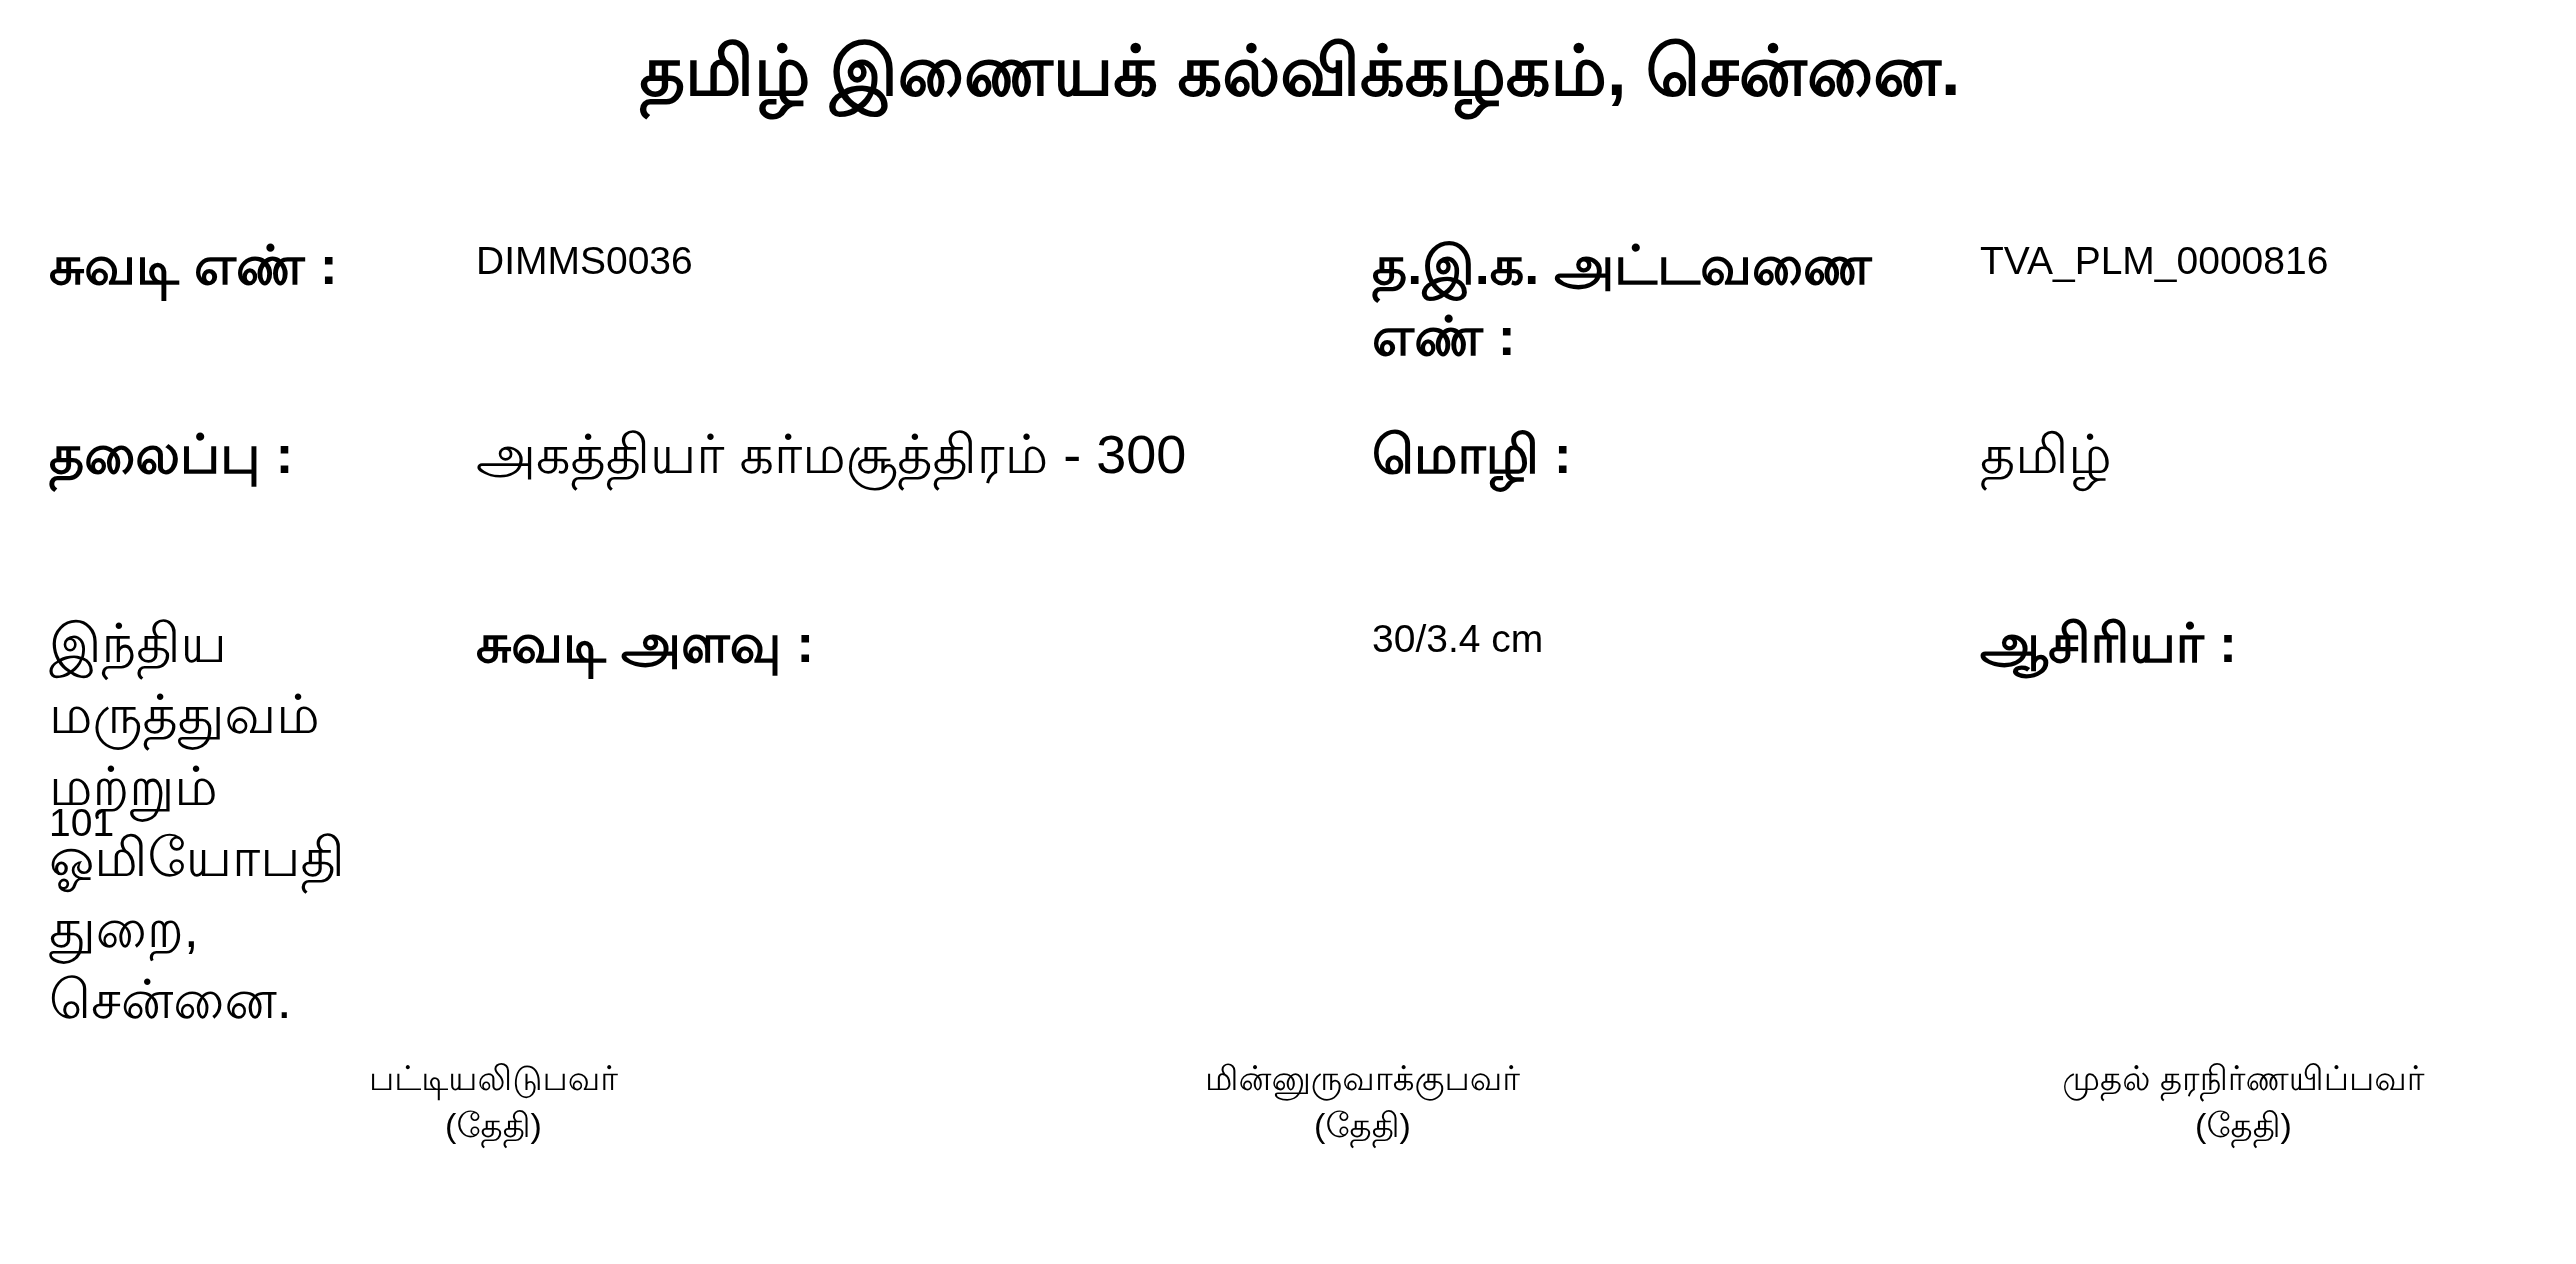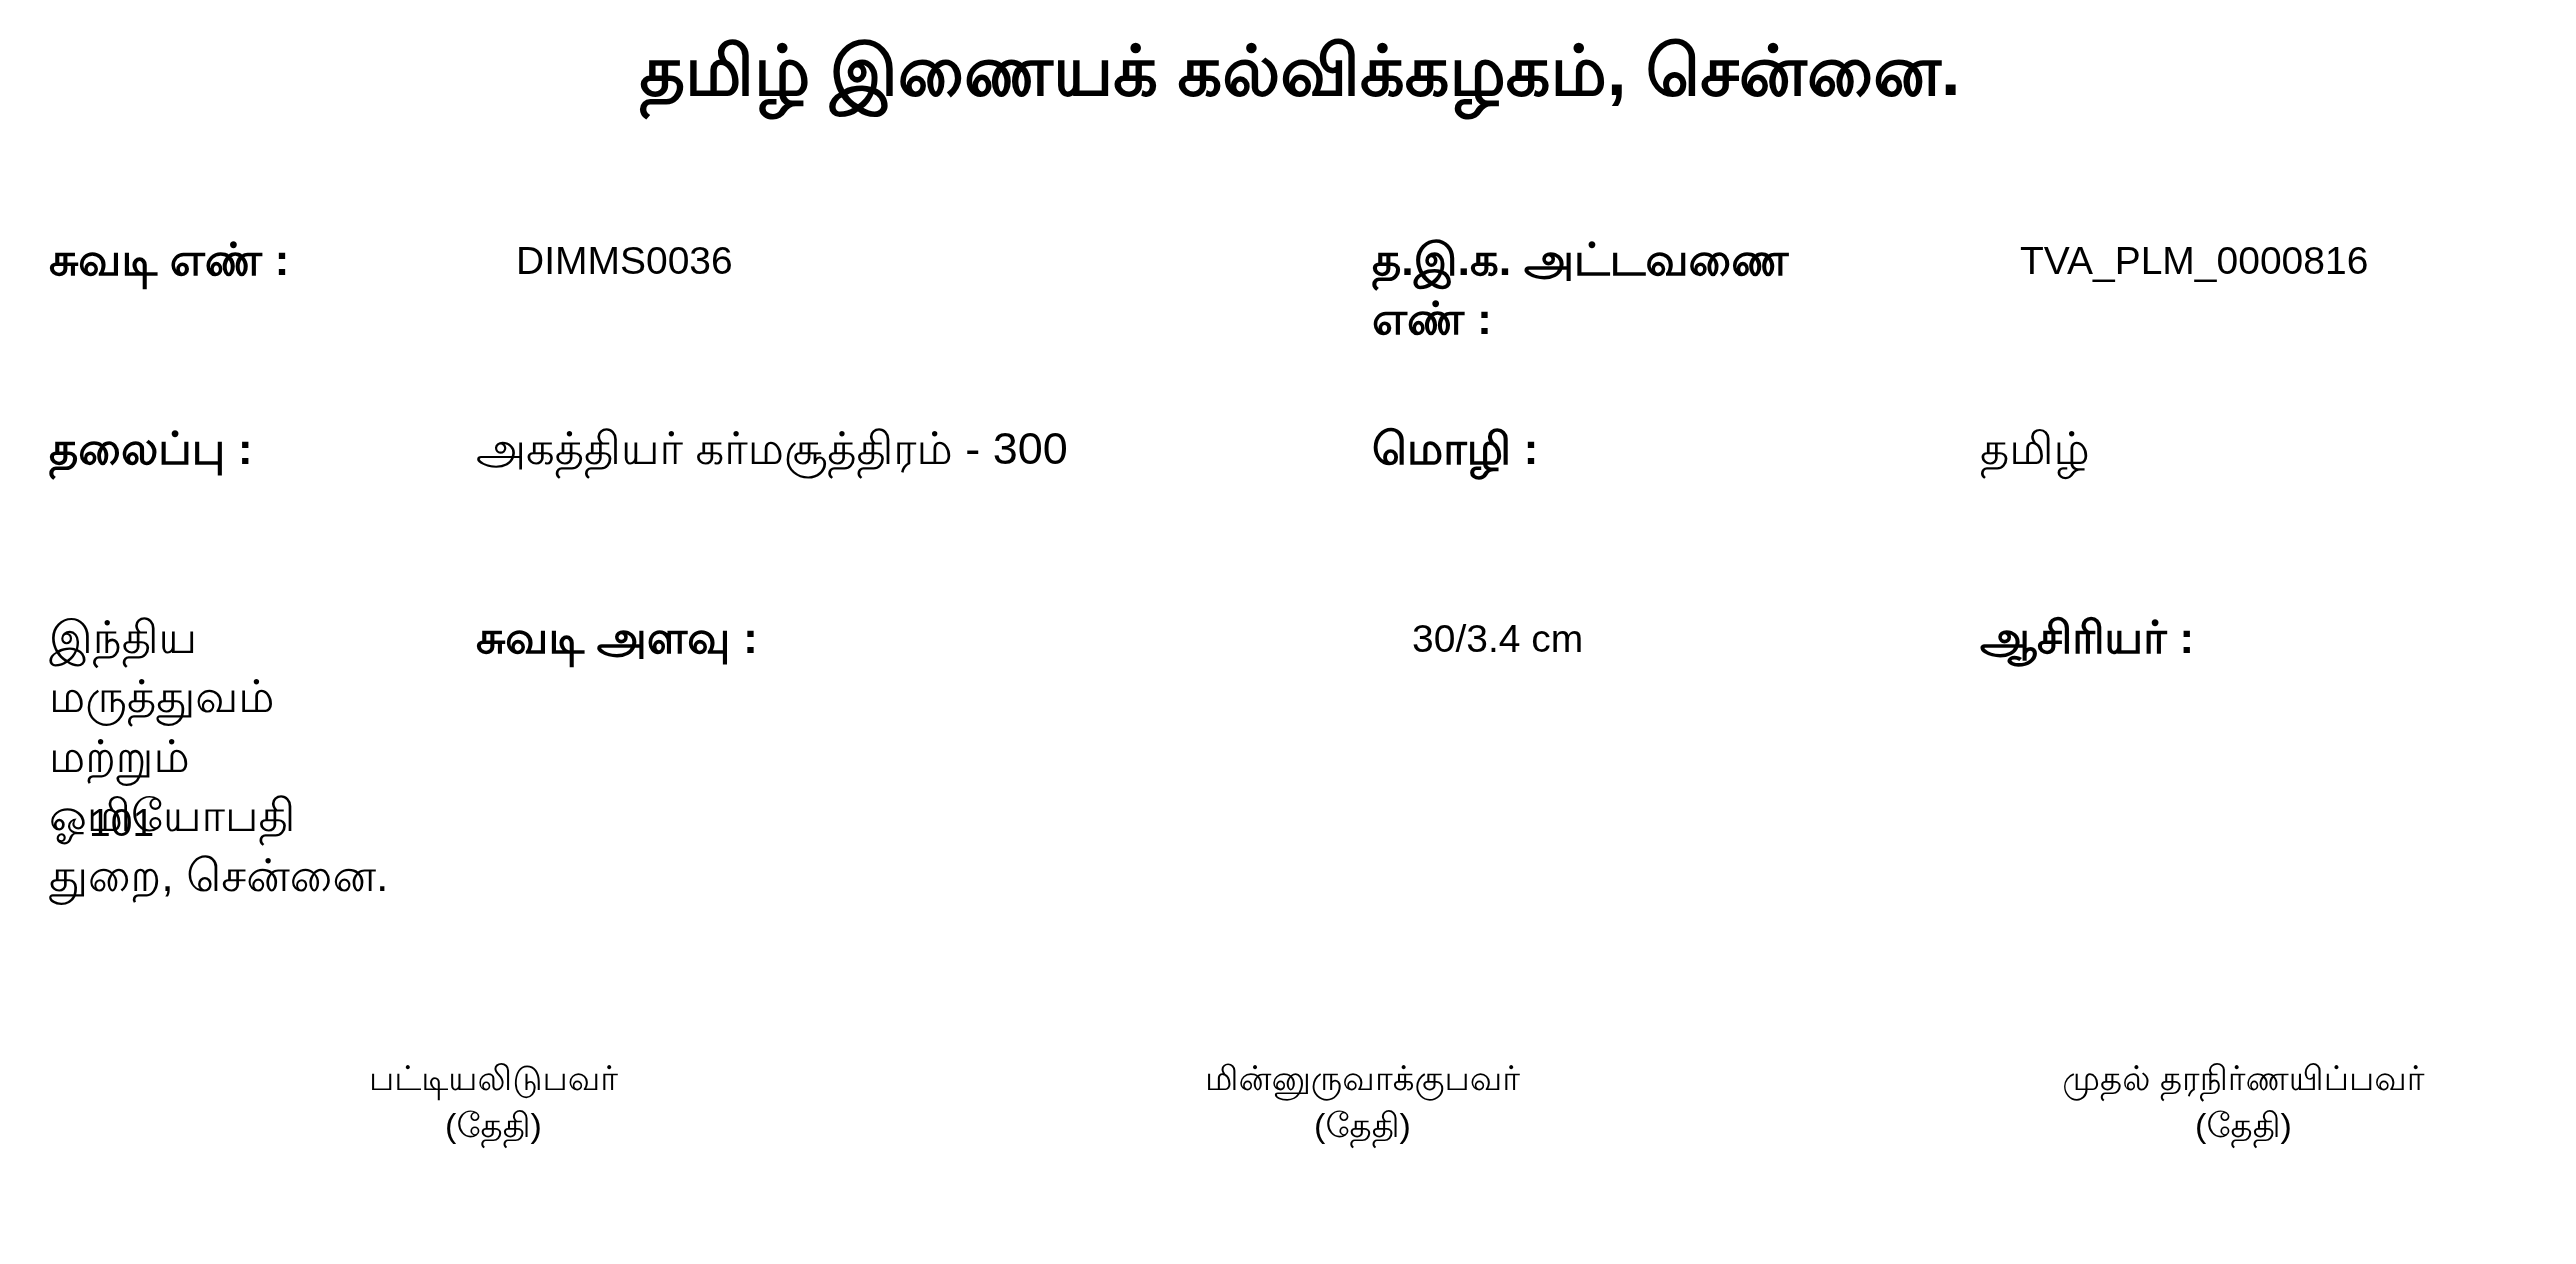--- a/index.html
+++ b/index.html
@@ -30,38 +30,37 @@
     position: absolute;
     top: 230px;
     left: 49px;
     width: 2500px;
     display: grid;
     grid-template-columns: 427px 896px 608px 569px;
     grid-template-rows: 189px 189px 184px auto;
     align-items: start;
   }
   .cell {
-    font-size: 45px;
+    font-size: 54px;
     line-height: 1.32;
   }
   .label {
     font-weight: bold;
     padding-right: 44px;
   }
   .label.right-col {
     padding-right: 100px;
   }
   .value {
     font-weight: normal;
     padding-right: 75px;
   }
   .latin {
     font-size: 39px;
     padding-top: 5px;
-    margin-left: 40px;
   }
   .footer {
     position: absolute;
     top: 1055px;
     left: 0;
     width: 2576px;
     height: 209px;
   }
   .sig {
     position: absolute;

